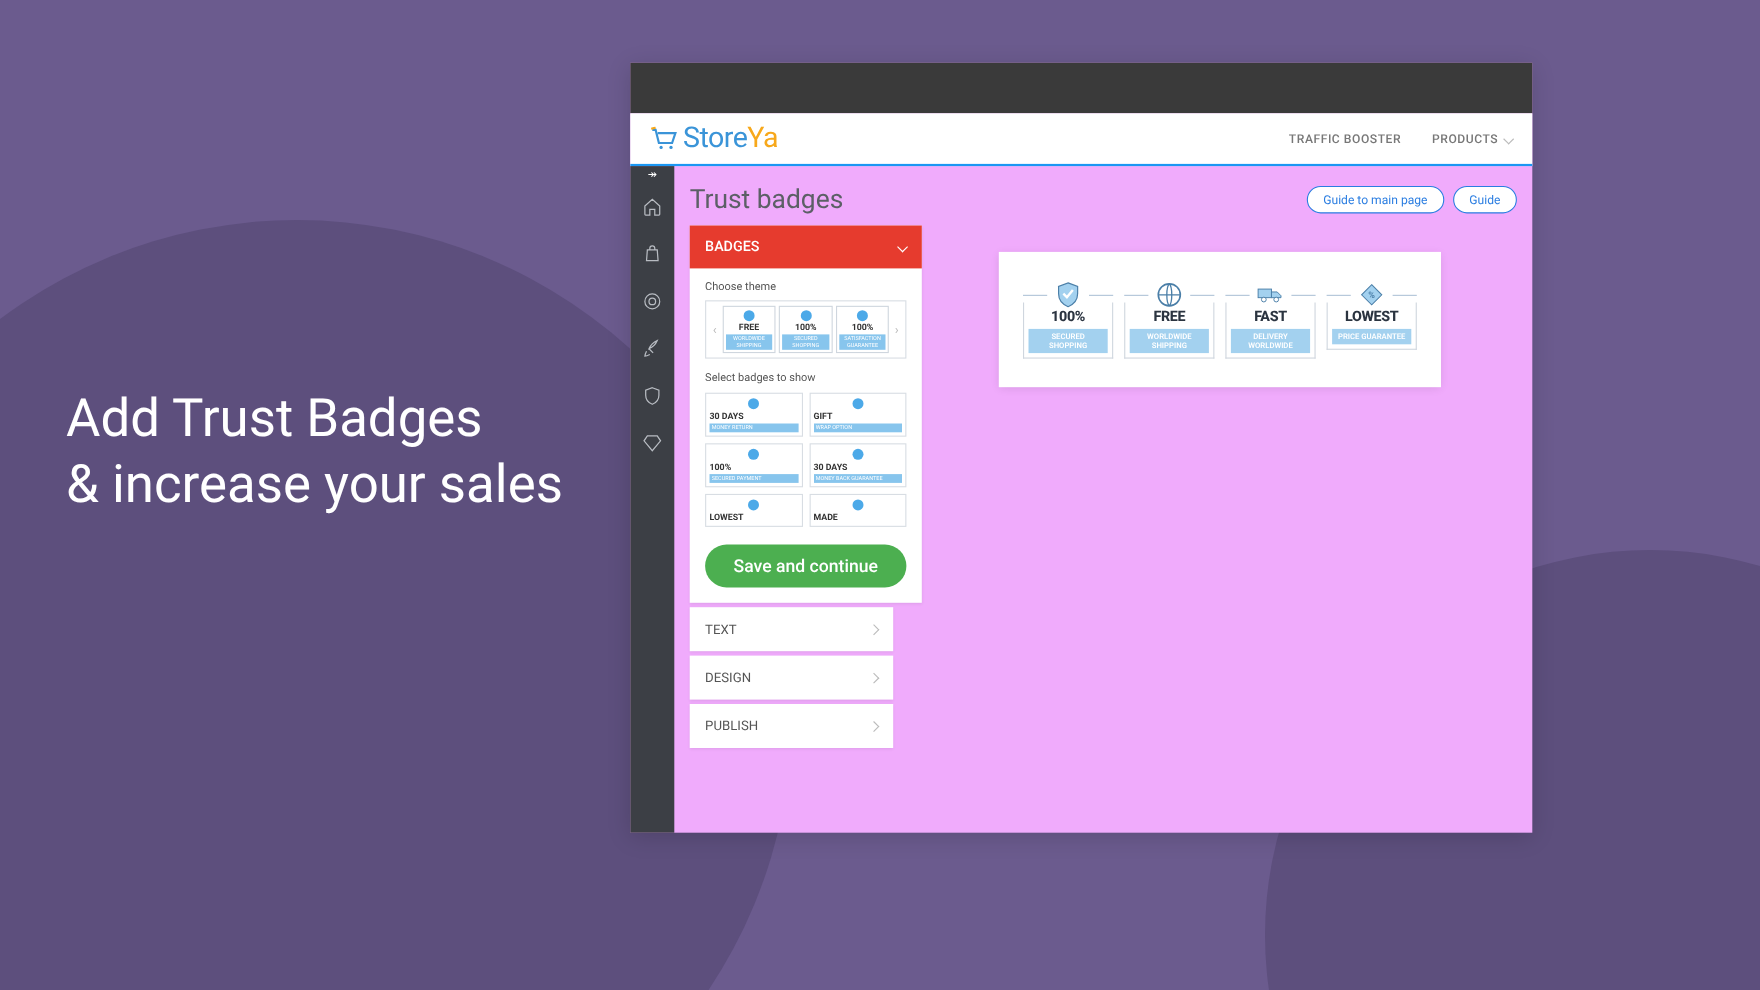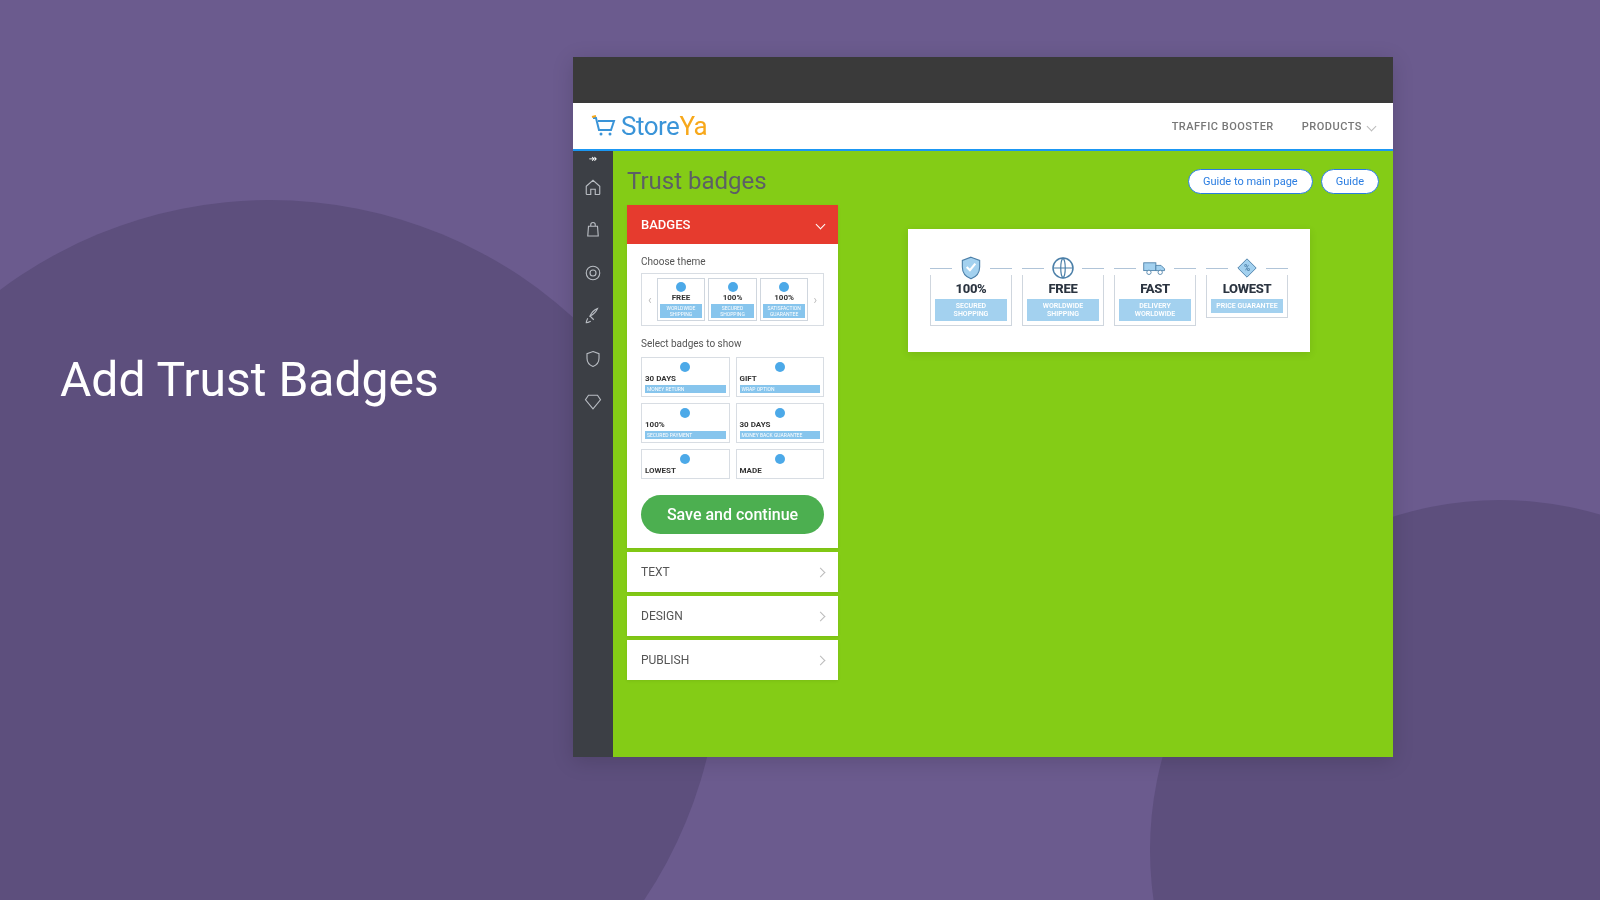--- a/index.html
+++ b/index.html
@@ -1,20 +1,20 @@
 <!DOCTYPE html>
 <html><head>
 <meta charset="utf-8">
 <style>
 * { margin: 0; padding: 0; box-sizing: border-box; font-family: -apple-system, BlinkMacSystemFont, "Segoe UI", Roboto, sans-serif; }
 body { width: 1600px; height: 900px; background: #6b5b8e; position: relative; overflow: hidden; }
 .bg-blob1 { position: absolute; width: 900px; height: 900px; background: #5d4f7d; border-radius: 50%; left: -180px; top: 200px; }
 .bg-blob2 { position: absolute; width: 700px; height: 700px; background: #5d4f7d; border-radius: 50%; right: -250px; top: 500px; }
 .marketing-text { position: absolute; left: 60px; top: 350px; color: #fff; font-size: 48px; font-weight: 400; line-height: 1.25; z-index: 5; }
-.app-frame { position: absolute; left: 573px; top: 57px; width: 820px; height: 700px; background: #84cc16; box-shadow: 0 4px 20px rgba(0,0,0,0.15); z-index: 10; }
+.app-frame { position: absolute; left: 573px; top: 57px; width: 820px; height: 700px; background: #f0abfc; box-shadow: 0 4px 20px rgba(0,0,0,0.15); z-index: 10; }
 .app-top { height: 46px; background: #3a3a3a; }
 .app-header { height: 48px; background: #fff; display: flex; align-items: center; padding: 0 18px; border-bottom: 2px solid #1b97f3; }
 .logo { display: flex; align-items: center; }
 .logo-text { font-size: 26px; font-weight: 400; color: #3a94d8; letter-spacing: -0.5px; margin-left:4px;}
 .logo-y { color: #f7a81b; }
 .nav-right { margin-left: auto; display: flex; gap: 28px; align-items: center; }
 .nav-link { font-size: 11px; color: #777; font-weight: 500; letter-spacing: 0.5px; display: flex; align-items: center; gap: 6px; }
 .sidebar-strip { position: absolute; left: 0; top: 94px; width: 40px; bottom: 0; background: #3c3f45; }
 .sidebar-arrow { color: #fff; font-size: 10px; text-align: center; padding: 2px 0; }
 .sidebar-icons { display: flex; flex-direction: column; align-items: center; gap: 25px; padding-top: 12px; }
@@ -32,21 +32,21 @@
 .theme-row { display: flex; align-items: center; gap: 3px; border: 1px solid #d8dde3; padding: 4px; }
 .theme-arrow { color: #bbb; font-size: 12px; padding: 0 2px; }
 .mini-badge { flex: 1; border: 1px solid #cfd6de; background:#fff; padding: 3px 2px 2px 2px; text-align: center; position: relative;}
 .mini-icon { width: 10px; height: 10px; background:#4ca9e8; border-radius:50%; margin: 0 auto 2px auto; }
 .mini-title { font-size: 8px; font-weight: 700; color: #333; line-height: 1; }
 .mini-sub { font-size: 5px; background: #87c5ed; color: #fff; padding: 1px 2px; margin-top: 2px; line-height:1.2; }
 .badge-grid { display: grid; grid-template-columns: 1fr 1fr; gap: 6px; margin-top: 8px; }
 .badge-cell { border: 1px solid #d8dde3; padding: 4px 3px 3px 3px; text-align: left; background:#fff;}
 .badge-cell .mini-icon{ margin-bottom:3px;}
 .save-btn { margin-top: 16px; width: 100%; background: #4caf50; color: #fff; border: none; padding: 10px; border-radius: 20px; font-size: 16px; font-weight: 500; }
-.collapsed-section { width: 211px; margin: 4px 0 0 14px; background: #fff; box-shadow: 0 1px 3px rgba(0,0,0,0.08); padding: 13px 14px; font-size: 12px; color: #555; display: flex; justify-content: space-between; align-items: center; }
+.collapsed-section { width: 185px; margin: 4px 0 0 14px; background: #fff; box-shadow: 0 1px 3px rgba(0,0,0,0.08); padding: 13px 14px; font-size: 12px; color: #555; display: flex; justify-content: space-between; align-items: center; }
 .preview-card { position: absolute; left: 295px; top: 78px; width: 402px; background: #fff; padding: 26px 22px; box-shadow: 0 2px 8px rgba(0,0,0,0.1); display: flex; justify-content: space-between; }
 .pv-badge { width: 82px; text-align: center; }
 .pv-iconwrap { position: relative; height: 26px; display:flex; align-items:center; justify-content:center;}
 .pv-iconwrap::before, .pv-iconwrap::after { content:''; position:absolute; top:50%; width:22px; height:1px; background:#b0c4d8;}
 .pv-iconwrap::before{left:0;} .pv-iconwrap::after{right:0;}
 .pv-icon { width: 26px; height: 26px; position:relative; z-index:1; display:flex; align-items:center; justify-content:center;}
 .pv-box { border: 1px solid #cfd6de; border-top:none; padding: 6px 4px 4px 4px; margin-top:-6px;}
 .pv-title { font-size: 13px; font-weight: 800; color: #2b3440; letter-spacing:-0.3px;}
 .pv-sub { font-size: 7px; background: #a3d1ef; color: #fff; padding: 3px 3px; margin-top: 3px; line-height:1.15; font-weight:600;}
 .chev { border: solid #bbb; border-width: 0 1.5px 1.5px 0; display: inline-block; padding: 3px; }
@@ -55,20 +55,21 @@
 .chev-white { border-color: #fff; }
 </style>
 </head>
 <body>
 
 <div class="bg-blob1"></div>
 <div class="bg-blob2"></div>
 
 <div class="marketing-text">
   <div>Add Trust Badges</div>
+  <div>&amp; increase your sales</div>
 </div>
 
 <div class="app-frame">
   <div class="app-top"></div>
   <div class="app-header">
     <div class="logo">
       <svg width="26" height="22" viewBox="0 0 26 22">
           <path d="M2 3h3l3 12h12l3-9H7" stroke="#3a94d8" stroke-width="2" fill="none"></path>
           <circle cx="10" cy="19" r="1.5" fill="#3a94d8"></circle>
           <circle cx="19" cy="19" r="1.5" fill="#3a94d8"></circle>

